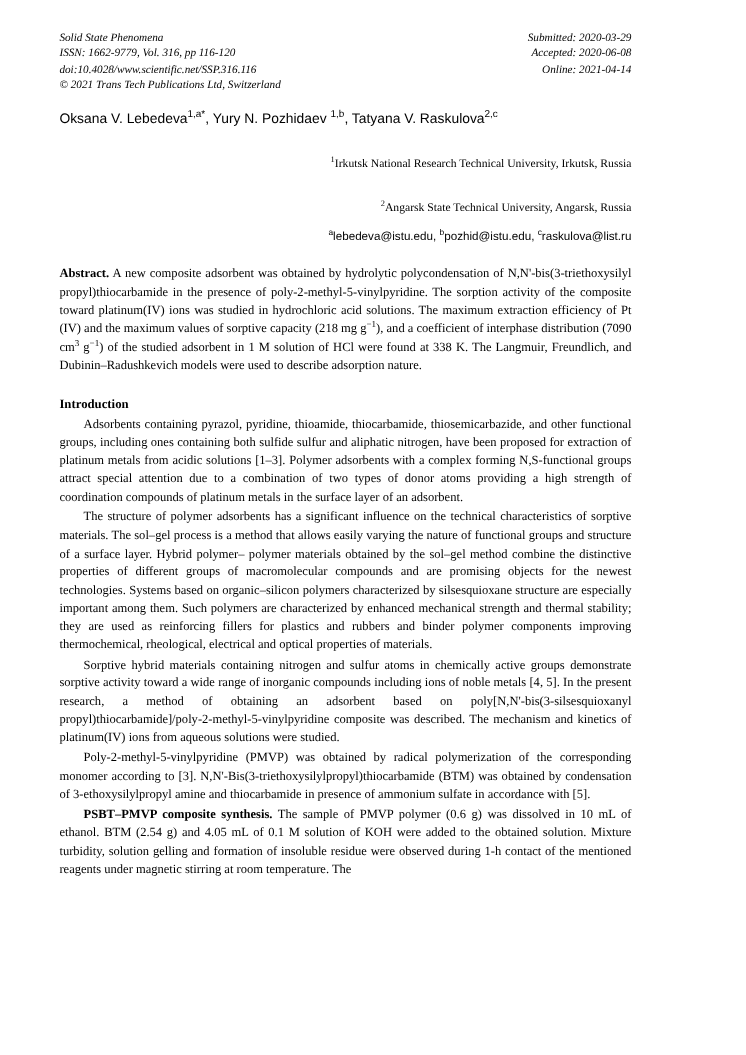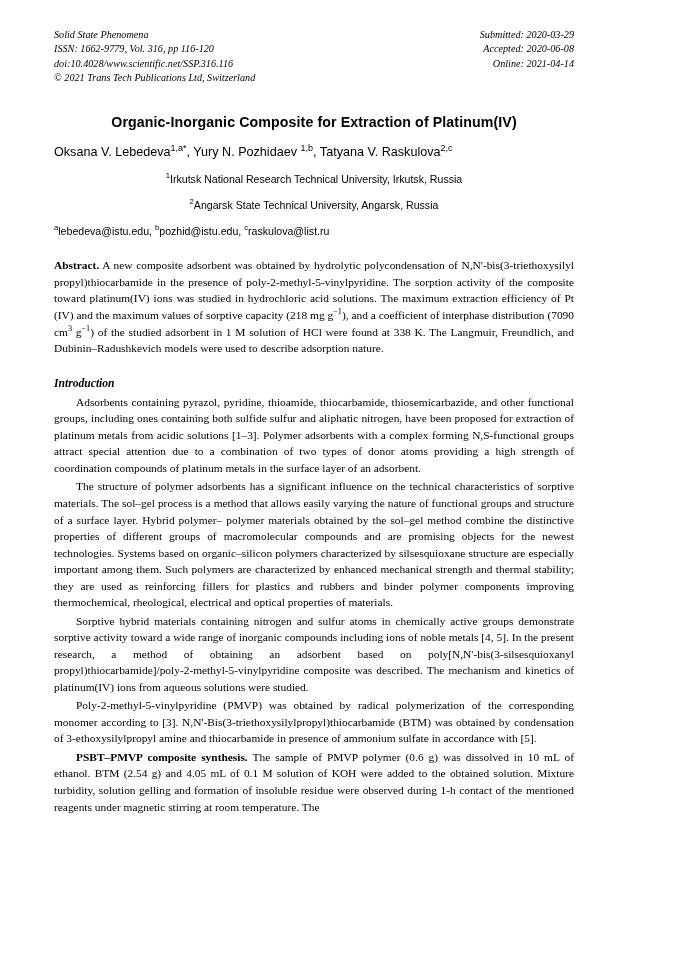--- a/index.html
+++ b/index.html
@@ -46,27 +46,27 @@
     font-size: 14.2px;
     margin-top: 28px;
     letter-spacing: 0.1px;
   }
   .authors {
     font-family: "Liberation Sans", sans-serif;
     font-size: 12.6px;
     margin-top: 15px;
   }
   .affil {
-    text-align: center;
-    font-family: Liberation Sans, sans-serif;
+    text-align: right;
+    font-family: Liberation Serif, serif;
     font-size: 10.6px;
-    margin-top: 14px;
+    margin-top: 29px;
   }
   .emails {
-    text-align: left;
+    text-align: right;
     font-family: "Liberation Sans", sans-serif;
     font-size: 10.6px;
     margin-top: 14px;
   }
   sup { font-size: 0.72em; vertical-align: super; line-height: 0; }
 
   
   .keywords {
     font-family: "Liberation Sans", sans-serif;
     font-size: 10.3px;
@@ -84,21 +84,20 @@
     text-align: justify;
   }
   .abstract b { font-weight: bold; }
 
   
   .section-head {
     font-weight: bold;
     font-size: 11.6px;
     margin-top: 20px;
     margin-bottom: 4px;
-    font-style: italic;
   }
   p.body {
     font-size: 11.4px;
     line-height: 1.45;
     text-align: justify;
     margin: 0;
     text-indent: 22px;
   }
   p.body + p.body { margin-top: 2px; }
   .nb { font-weight: bold; }
@@ -115,21 +114,20 @@
       <span class="header-line">doi:10.4028/www.scientific.net/SSP.316.116</span>
       <span class="header-line">© 2021 Trans Tech Publications Ltd, Switzerland</span>
     </div>
     <div class="header-right">
       <span class="header-line">Submitted: 2020-03-29</span>
       <span class="header-line">Accepted: 2020-06-08</span>
       <span class="header-line">Online: 2021-04-14</span>
     </div>
   </div>
 
-  <div class="title">Organic-Inorganic Composite for Extraction of Platinum(IV)</div>
 
   <div class="authors">
     Oksana V. Lebedeva<sup>1,a*</sup>, Yury N. Pozhidaev <sup>1,b</sup>, Tatyana V. Raskulova<sup>2,c</sup>
   </div>
 
   <div class="affil">
     <sup>1</sup>Irkutsk National Research Technical University, Irkutsk, Russia
   </div>
   <div class="affil">
     <sup>2</sup>Angarsk State Technical University, Angarsk, Russia

